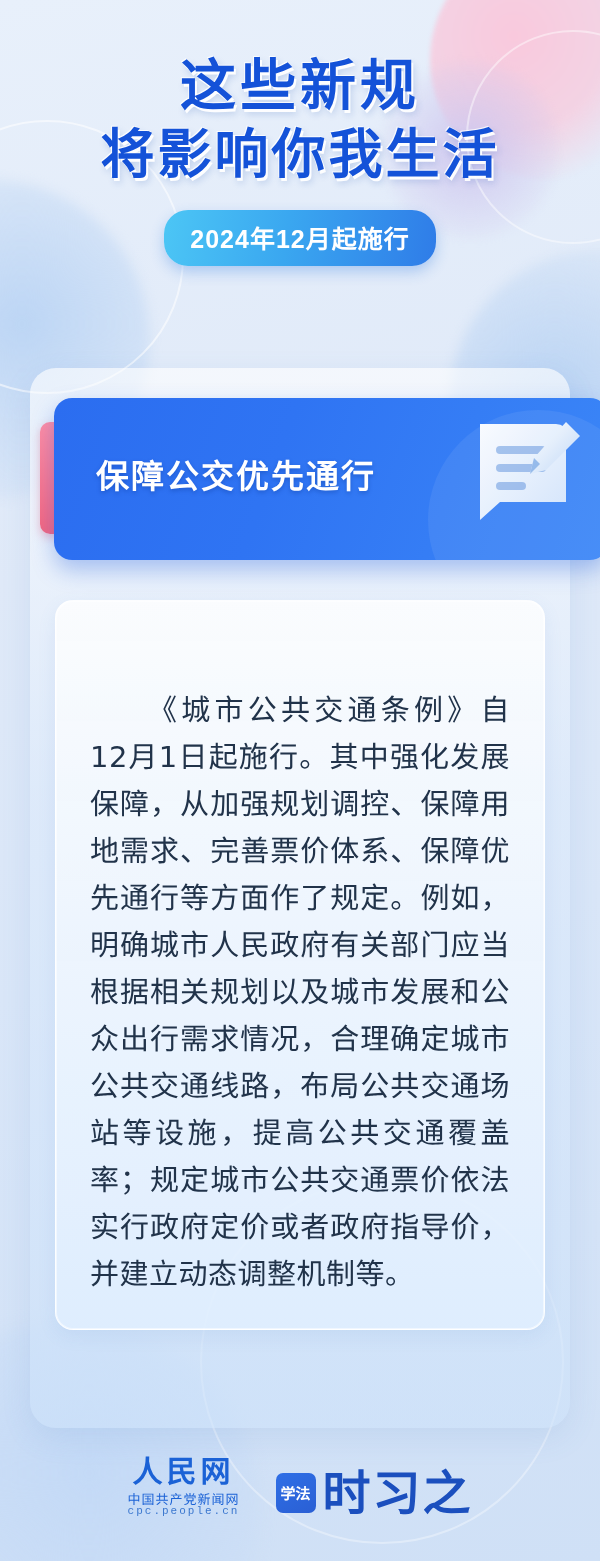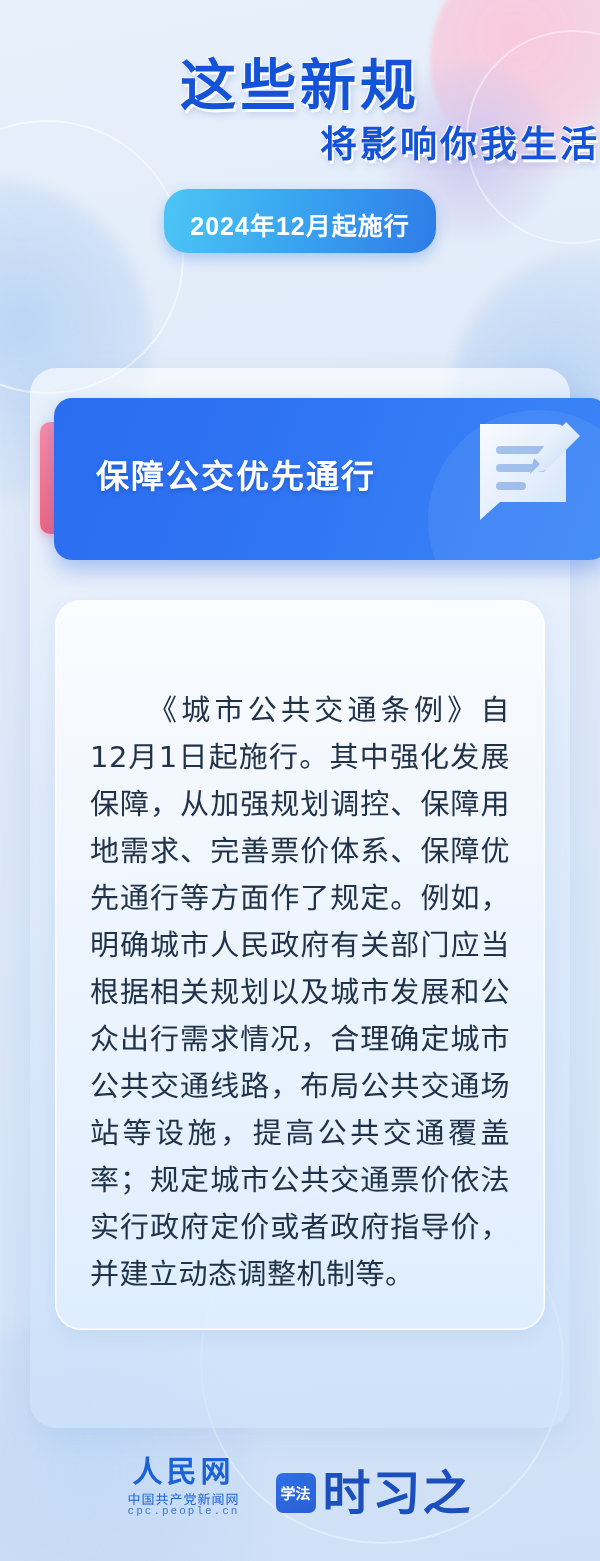--- a/index.html
+++ b/index.html
@@ -80,29 +80,28 @@
     font-weight: bold;
     letter-spacing: 4px;
     line-height: 1.22;
     color: #1452d8;
     text-shadow:
       2px 3px 0 rgba(255,255,255,0.95),
       -1px -1px 0 rgba(255,255,255,0.8),
       3px 5px 7px rgba(40,90,180,0.22);
   }
   .title-line.second {
-    font-size: 37px;
+    font-size: 54px;
     letter-spacing: 3px;
     margin-top: 2px;
-    text-align: right;
   }
   .date-pill {
     display: inline-block;
     margin-top: 22px;
-    padding: 17px 26px 11px;
+    padding: 9px 26px 11px;
     border-radius: 24px;
     background: linear-gradient(100deg, #4cc6f5 0%, #3aa7f0 45%, #2f7ce8 100%);
     color: #ffffff;
     font-size: 25px;
     font-weight: bold;
     letter-spacing: 1px;
     box-shadow: 0 6px 14px rgba(44,118,224,0.30);
   }
 
   
@@ -176,21 +175,21 @@
     height: 118px;
   }
 
   
   .textbox {
     position: absolute;
     left: 55px;
     top: 600px;
     width: 490px;
     height: 730px;
-    border-radius: 26px;
+    border-radius: 18px;
     background: linear-gradient(180deg, rgba(255,255,255,0.80) 0%, rgba(240,247,255,0.78) 55%, rgba(226,240,255,0.78) 100%);
     border: 1px solid rgba(255,255,255,0.9);
     box-shadow: inset 0 0 0 1px rgba(255,255,255,0.5), 0 6px 18px rgba(90,140,210,0.10);
     z-index: 4;
     box-sizing: border-box;
     padding: 86px 34px 34px 34px;
   }
   .body-text {
     font-family: "DejaVu Sans", "Liberation Sans", sans-serif;
     font-size: 29px;

